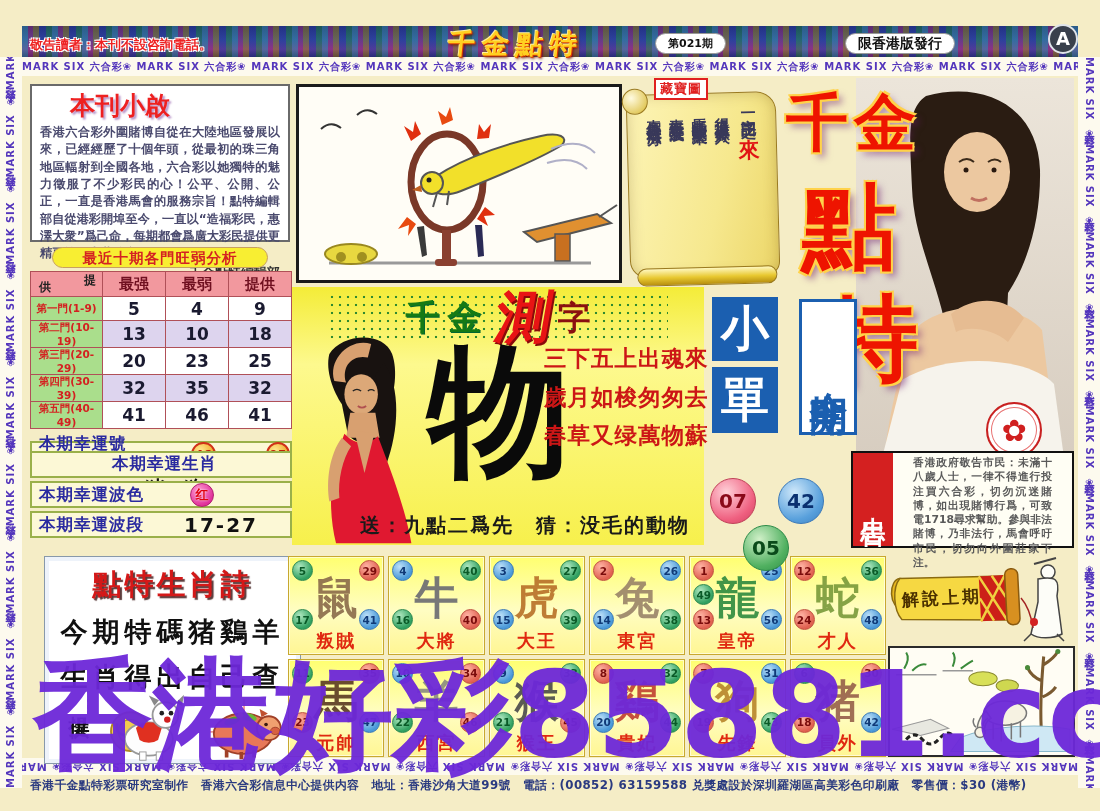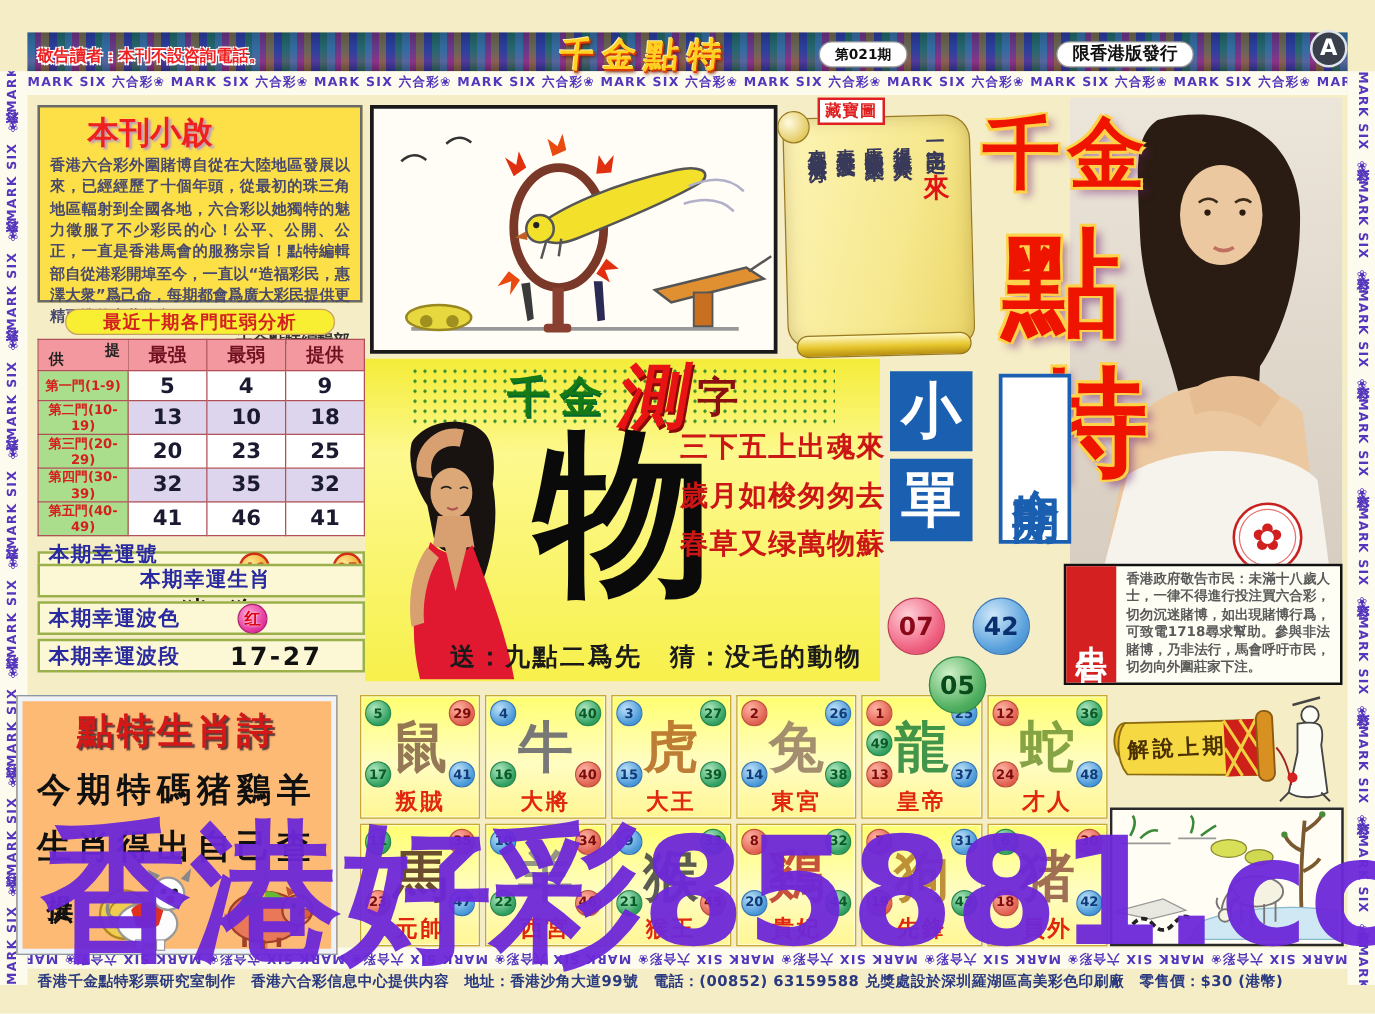--- a/index.html
+++ b/index.html
@@ -24,21 +24,21 @@
     text-shadow:1px 1px 0 #fff,-1px -1px 0 #fff,1px -1px 0 #fff,-1px 1px 0 #fff; z-index:3; }
   .main-title { position:absolute; left:448px; top:26px; font-size:27px; font-weight:900; color:#ffd021; letter-spacing:7px;
     transform:skewX(-6deg); z-index:3;
     text-shadow:1px 1px 0 #e03c00,-1px -1px 0 #fff0a0,2px 2px 3px #701800; }
   .pill { position:absolute; top:33px; height:21px; line-height:19px; background:#fff; border:1px solid #999; border-radius:11px; padding:0 12px; font-weight:bold; color:#111; z-index:3; }
   .pill-issue { left:655px; font-size:11px; }
   .pill-edition { left:845px; font-size:14px; font-family:"DejaVu Serif", serif; }
   .corner-badge { position:absolute; left:1048px; top:24px; width:30px; height:30px; border-radius:50%; background:#39404c; border:2px solid #dfe4ea; color:#fff; font-size:18px; font-weight:bold; text-align:center; line-height:26px; z-index:4; }
 
   
-  .editorial { position:absolute; left:30px; top:84px; width:260px; height:158px; background:#fde047; border:2px solid #6a6a6a; padding:3px 8px; }
+  .editorial { position:absolute; left:30px; top:84px; width:260px; height:158px; background:#ffffff; border:2px solid #6a6a6a; padding:3px 8px; }
   .editorial-title { margin-left:30px; font-size:25px; font-weight:900; color:#ee2020; text-shadow:2px 2px 2px #b894c8; }
   .editorial-body { font-size:12.2px; font-weight:bold; color:#4a4a6e; line-height:1.42; text-align:justify; margin-top:2px; }
   .editorial-sign { text-align:right; font-size:13px; font-weight:bold; color:#333; margin-top:1px; font-family:"DejaVu Serif", serif; }
 
   .analysis-pill { position:absolute; left:52px; top:247px; width:216px; height:21px; line-height:21px; background:#f8ee32; border:1px solid #c8a060; border-radius:11px; text-align:center; font-size:14.5px; font-weight:bold; color:#d42222; letter-spacing:1px; }
 
   table.analysis { position:absolute; left:30px; top:271px; width:262px; border-collapse:collapse; }
   table.analysis th, table.analysis td { border:1px solid #b05058; text-align:center; }
   table.analysis th { background:#f2989e; color:#701020; font-size:15px; font-weight:bold; height:25px; }
   th.corner { position:relative; width:72px; background:#aade8c;
@@ -110,24 +110,24 @@
   .pball-blue  { background:radial-gradient(circle at 35% 30%, #cfe8fa, #58a0dc 65%, #3a80c0); color:#0a3070; border:1px solid #3a78b8; }
   .pball-green { background:radial-gradient(circle at 35% 30%, #d0f0c8, #50b060 65%, #309048); color:#0a4a1a; border:1px solid #2a8a48; }
   .provide-balls .pball:nth-child(1) { left:4px; top:0; }
   .provide-balls .pball:nth-child(2) { left:72px; top:0; }
   .provide-balls .pball:nth-child(3) { left:37px; top:47px; }
 
   
   .advice { position:absolute; left:851px; top:451px; width:223px; height:97px; background:#fffef4; border:2px solid #111; display:flex; z-index:6; }
   .advice-block { width:40px; background:#d42020; display:flex; align-items:center; justify-content:center; }
   .advice-label { writing-mode:vertical-rl; color:#fff; font-size:25px; font-weight:900; letter-spacing:4px; }
-  .advice-text { flex:1; padding:3px 8px; font-size:10.8px; font-weight:bold; color:#5a5a5a; line-height:1.32; text-align:justify; }
-
-  
-  .zpoem { position:absolute; left:13px; top:556px; width:257px; height:208px; background:#fdba74; border:1px solid #8899aa; box-shadow:inset 0 0 0 4px #eef3fa; }
+  .advice-text { flex:1; padding:3px 20px; font-size:10.8px; font-weight:bold; color:#5a5a5a; line-height:1.32; text-align:justify; }
+
+  
+  .zpoem { position:absolute; left:44px; top:556px; width:257px; height:208px; background:#ffffff; border:1px solid #8899aa; box-shadow:inset 0 0 0 4px #eef3fa; }
   .zpoem-title { text-align:center; margin-top:8px; font-size:29px; font-weight:900; color:#d41818; letter-spacing:3px; text-shadow:2px 2px 1px #5a3a3a; }
   .zpoem-line { text-align:center; font-size:27px; font-weight:bold; color:#101010; font-family:"DejaVu Serif", serif; letter-spacing:5px; margin-top:9px; white-space:nowrap; }
   .zpoem-provide { position:absolute; left:20px; top:142px; writing-mode:vertical-rl; font-size:21px; font-weight:900; color:#111; letter-spacing:2px; }
   .dog-art { position:absolute; left:56px; top:134px; width:92px; height:72px; }
   .pig-art { position:absolute; left:152px; top:140px; width:95px; height:66px; }
 
   
   .zgrid { position:absolute; left:288px; top:556px; width:598px; height:201px; display:grid; grid-template-columns:repeat(6,1fr); grid-template-rows:1fr 1fr; gap:4px; }
   .zcard { position:relative; background:linear-gradient(180deg,#ffff70,#fffdc2 55%,#fff694); border:1px solid #c8a830; box-shadow:inset 0 0 0 1px rgba(255,255,255,.6); }
   .z-animal { position:absolute; left:0; right:0; top:12px; text-align:center; font-size:44px; font-weight:bold; font-family:"DejaVu Serif", serif; opacity:.9; }
@@ -436,21 +436,21 @@
         <span class="zball ball-green pos-r">38</span>
       </div>
 
   <div class="zcard">
     <div class="z-animal" style="color: rgb(46, 138, 62);">龍</div>
     <div class="z-title">皇帝</div>
   <span class="zball ball-red pos-tl">1</span>
         <span class="zball ball-blue pos-tr">25</span>
         <span class="zball ball-green pos-lm">49</span>
         <span class="zball ball-red pos-l">13</span>
-        <span class="zball ball-blue pos-r">37</span>
+        <span class="zball ball-blue pos-r">56</span>
       </div>
 
   <div class="zcard">
     <div class="z-animal" style="color: rgb(122, 154, 58);">蛇</div>
     <div class="z-title">才人</div>
   <span class="zball ball-red pos-tl">12</span>
         <span class="zball ball-green pos-tr">36</span>
         <span class="zball ball-red pos-l">24</span>
         <span class="zball ball-blue pos-r">48</span>
       </div>

